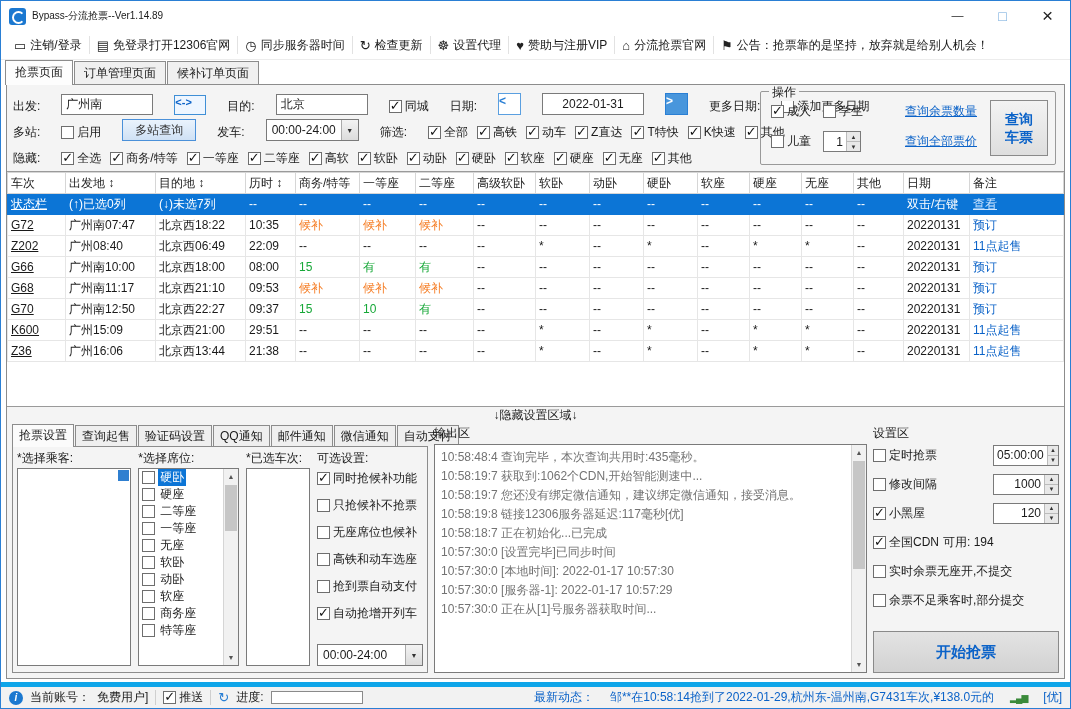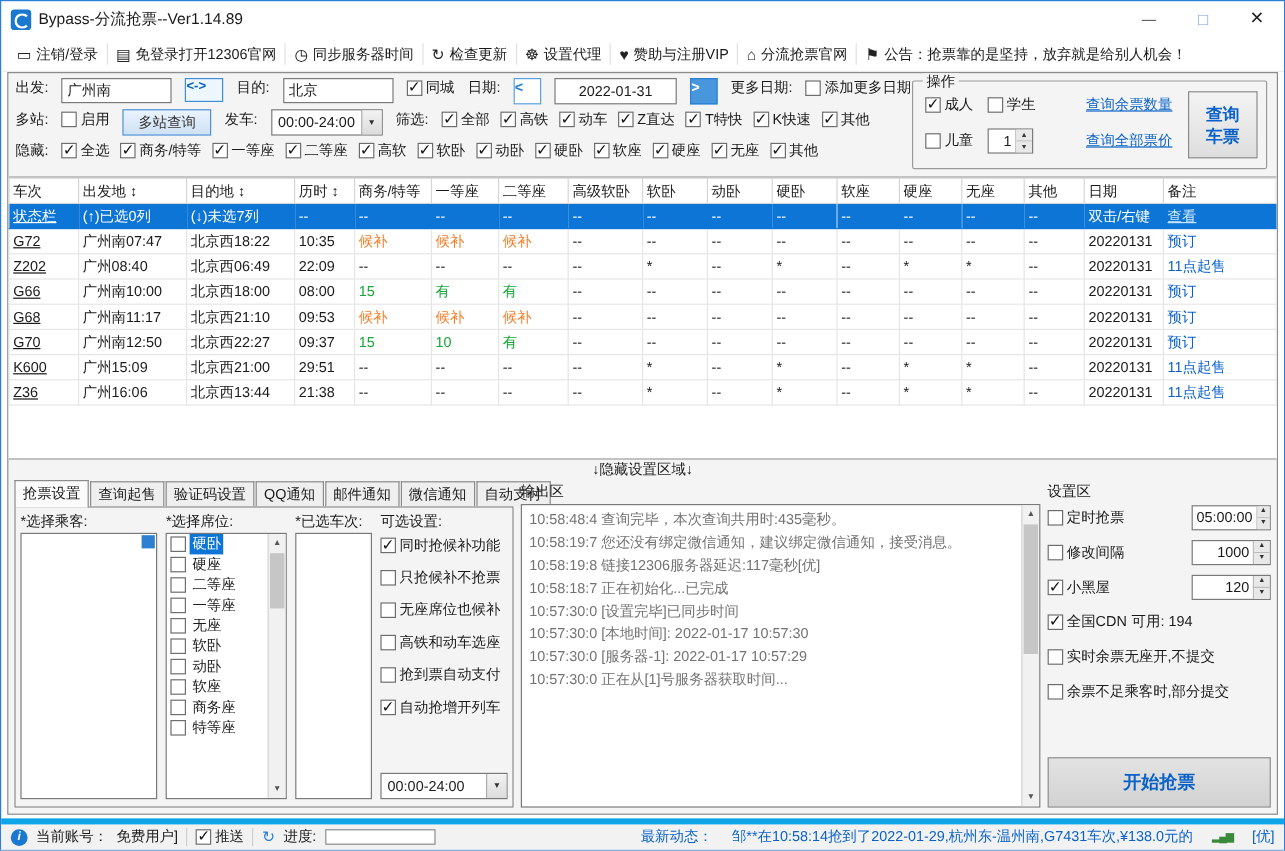--- a/index.html
+++ b/index.html
@@ -4,21 +4,21 @@
 <style>
   *{box-sizing:border-box;margin:0;padding:0}
   html,body{width:1071px;height:709px}
   body{font-family:"Liberation Sans","DejaVu Sans",sans-serif;font-size:12px;color:#1a1a1a;background:#fff;overflow:hidden}
   .window{width:1071px;height:709px;border:1px solid #2a7fd4;display:flex;flex-direction:column;background:#fff}
 
   
   .titlebar{flex:0 0 30px;display:flex;align-items:center;padding-left:8px}
   .app-icon{width:17px;height:17px;border-radius:3px;background:#1b78d0;margin-right:6px;position:relative;flex:0 0 17px}
   .app-icon::after{content:"";position:absolute;left:3px;top:3px;width:9px;height:9px;border:2px solid #fff;border-radius:50%;border-right-color:transparent}
-  .title-text{font-size:13px}
+  .title-text{font-size:10px}
   .win-controls{margin-left:auto;display:flex;height:100%}
   .win-btn{width:45px;display:flex;align-items:center;justify-content:center;color:#444}
   .win-btn.min::after{content:"—";font-size:12px}
   .win-btn.max::after{content:"□";font-size:14px;color:#6fa8dc}
   .win-btn.close::after{content:"×";font-size:19px;color:#222}
 
   
   .toolbar{flex:0 0 29px;display:flex;align-items:center;padding:0 6px;border-bottom:1px solid #ececec;white-space:nowrap;overflow:hidden}
   .tb-item{display:flex;align-items:center;gap:4px;padding:0 7px;height:18px;border-right:1px solid #e2e2e2}
   .tb-item:last-child{border-right:none}
@@ -26,21 +26,21 @@
 
   
   .main-tabs{flex:0 0 23px;display:flex;align-items:flex-end;padding-left:4px}
   .tab{border:1px solid #8c8c8c;border-bottom:none;background:#f0f0f0;padding:3px 9px 2px;margin-right:1px;position:relative;z-index:1}
   .tab.active{background:#fdfdfd;padding-bottom:4px;margin-bottom:-1px;z-index:3}
 
   .tab-page{flex:1;margin:0 5px 3px;border:1px solid #8c8c8c;background:#f4f4f4;display:flex;flex-direction:column;overflow:hidden;min-height:0}
 
   
   .search-area{position:relative;flex:0 0 84px;padding:4px 6px 2px}
-  .s-row{display:flex;align-items:flex-start;height:26px;gap:11px}
+  .s-row{display:flex;align-items:flex-end;height:26px;gap:21px}
   .txt{height:21px;border:1px solid #7a7a7a;background:#fff;display:inline-flex;align-items:center;padding:0 4px}
   .txt.city{width:92px}
   .btn{border:1px solid #8a8a8a;background:linear-gradient(#f4f4f4,#e2e2e2);display:inline-flex;align-items:center;justify-content:center}
   .swap-btn{width:32px;height:20px;color:#0a62c8;border:1px solid #3f8fd6;background:#eef6ff;font-weight:bold;font-size:11px}
   .date-btn{width:23px;height:22px;border:1px solid #5a9fe0;background:#fff;color:#2a7fd4;font-weight:bold}
   .date-btn.next{background:#4896dc;color:#fff;border-color:#2a7fd4}
   .date-box{width:102px;height:22px;justify-content:center}
   .combo{height:22px;border:1px solid #7a7a7a;background:#fff;display:inline-flex;align-items:center;padding:0 22px 0 5px;position:relative;white-space:nowrap}
   .combo::after{content:"▼";position:absolute;right:0;top:0;bottom:0;width:16px;background:linear-gradient(#f3f3f3,#dcdcdc);border-left:1px solid #aaa;display:flex;align-items:center;justify-content:center;font-size:7px;color:#333}
   .multi-btn{width:74px;height:22px;border:1px solid #4a90d9;background:linear-gradient(#eaf3fc,#cfe1f5);color:#333}
@@ -183,20 +183,33 @@
     <span class="tb-icon">⌂</span>
     <span>分流抢票官网</span>
   </div>
 
   <div class="tb-item">
     <span class="tb-icon">⚑</span>
     <span>公告：抢票靠的是坚持，放弃就是给别人机会！</span>
   </div>
 </div>
 
+  <div class="main-tabs">
+  <div class="tab active">
+    <span>抢票页面</span>
+  </div>
+
+  <div class="tab">
+    <span>订单管理页面</span>
+  </div>
+
+  <div class="tab">
+    <span>候补订单页面</span>
+  </div>
+</div>
 
   <div class="tab-page">
 
     <div class="search-area">
       <div class="s-row">
         <span>出发:</span>
         <span class="txt city">广州南</span>
         <span class="swap-btn">&lt;-&gt;</span>
         <span>目的:</span>
         <span class="txt city">北京</span>
@@ -724,20 +737,21 @@
           </div>
         </div>
       </div>
 
       <div class="output-block">
         <div class="block-label">输出区</div>
         <div class="output-box">
           <div>
   <div class="log-line">10:58:48:4 查询完毕，本次查询共用时:435毫秒。</div>
 
+  <div class="log-line">10:58:19:7 获取到:1062个CDN,开始智能测速中...</div>
 
   <div class="log-line">10:58:19:7 您还没有绑定微信通知，建议绑定微信通知，接受消息。</div>
 
   <div class="log-line">10:58:19:8 链接12306服务器延迟:117毫秒[优]</div>
 
   <div class="log-line">10:58:18:7 正在初始化...已完成</div>
 
   <div class="log-line">10:57:30:0 [设置完毕]已同步时间</div>
 
   <div class="log-line">10:57:30:0 [本地时间]: 2022-01-17 10:57:30</div>

